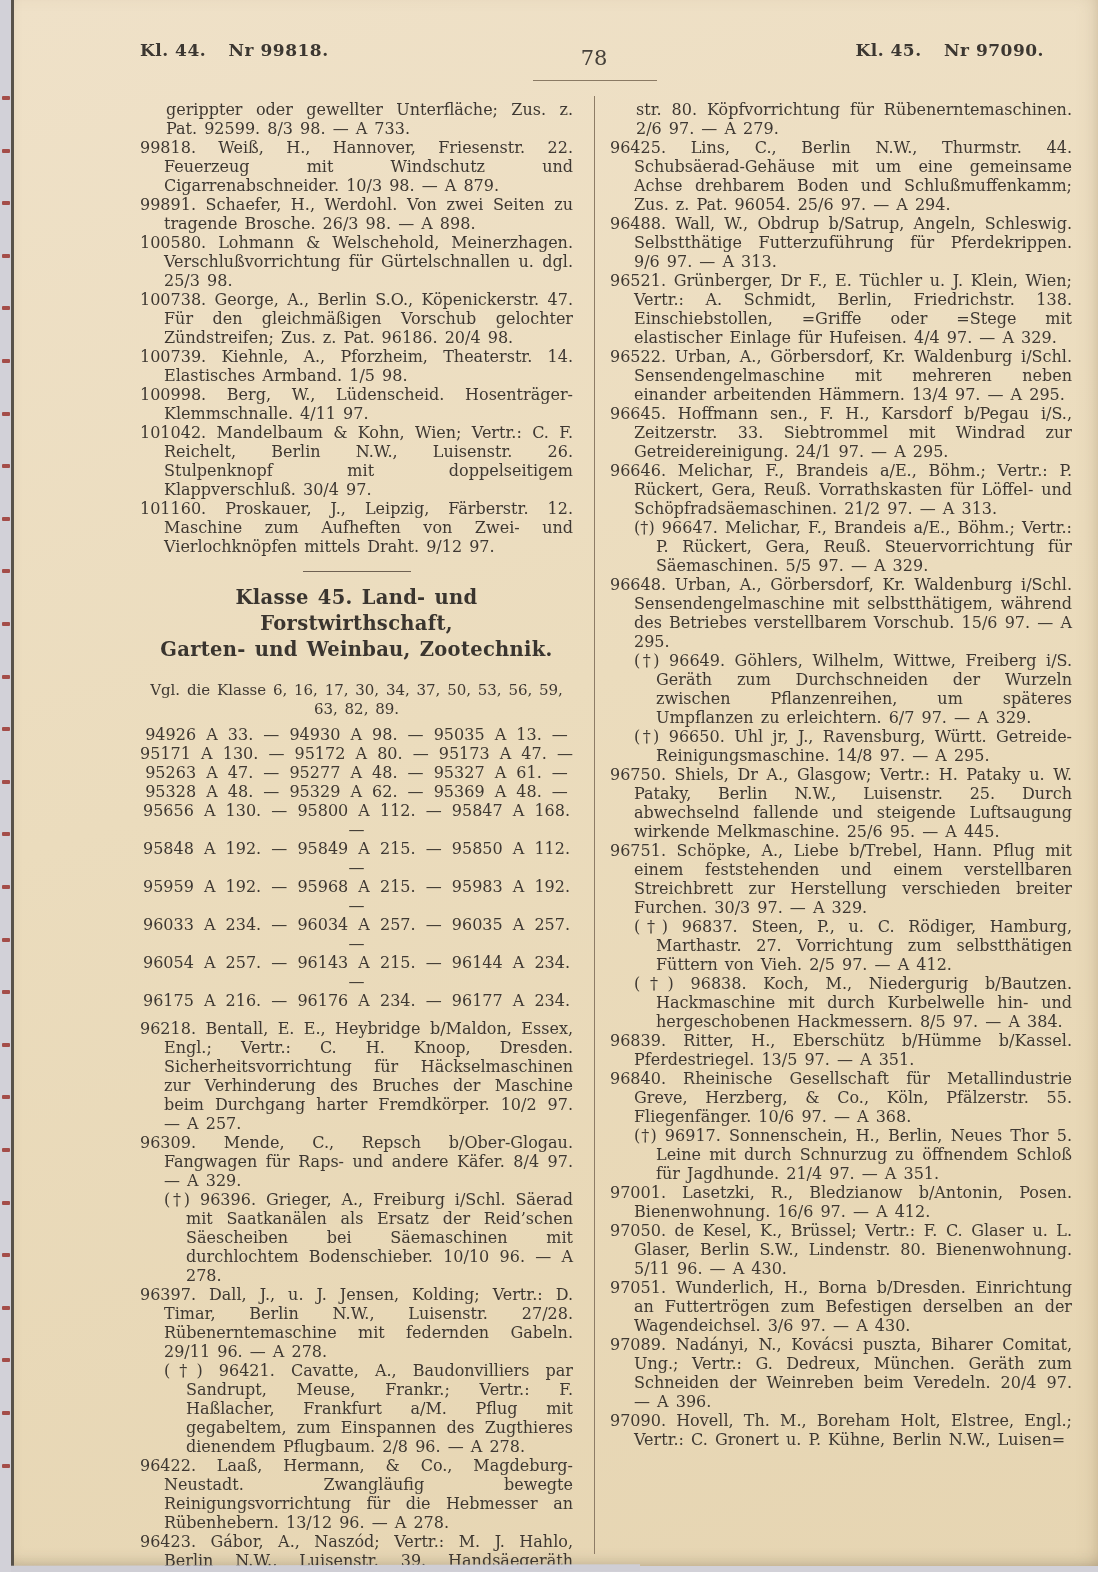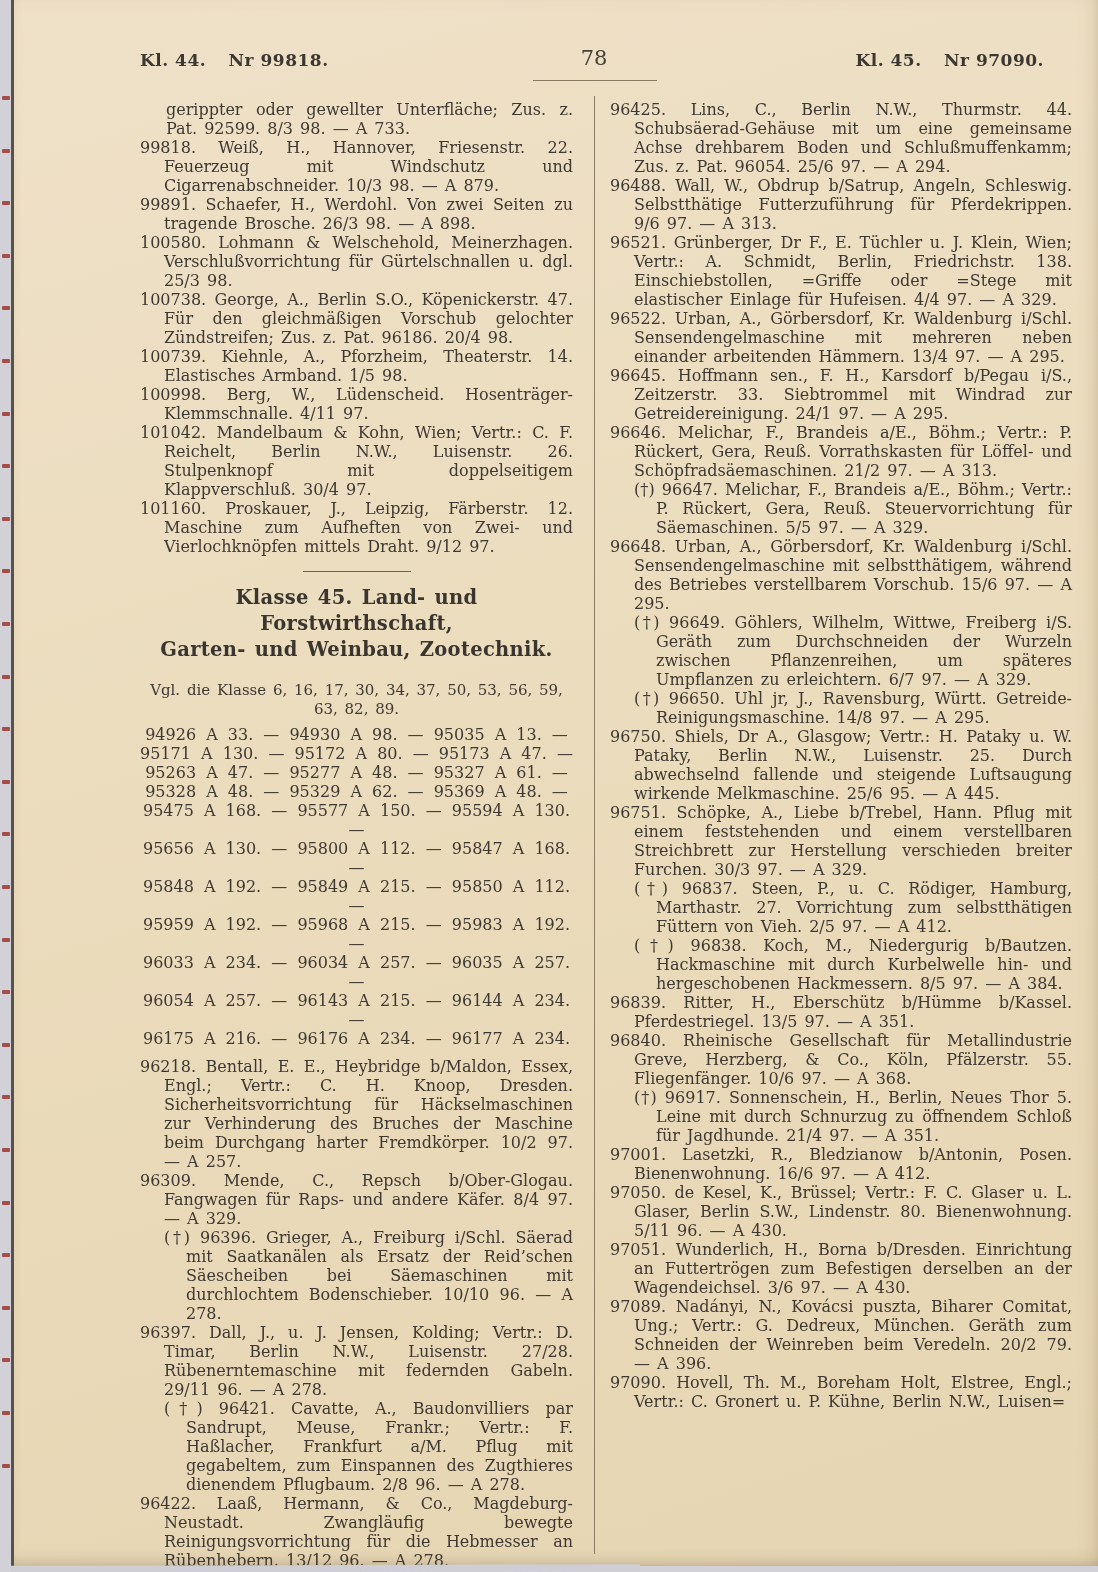--- a/index.html
+++ b/index.html
@@ -11,21 +11,21 @@
   .paper{
     position:absolute;left:11px;top:0;width:1087px;height:1566px;
     background:linear-gradient(163deg,#efe1c8 0%,#ebdcbd 45%,#e6d5b2 100%);
     border-left:3px solid #58524a;
     box-shadow:inset -14px 0 22px -14px rgba(120,95,60,.35), inset 0 -10px 18px -12px rgba(90,80,60,.45);
   }
   .edge-strip{position:absolute;left:0;top:0;width:11px;height:1572px;background:#d2d1d8;z-index:3;}
   .edge-mark{position:absolute;left:2px;width:8px;height:4px;background:#9c3630;opacity:.85;border-radius:1px;z-index:4;}
   .bottom-strip{position:absolute;left:0;bottom:0;width:640px;height:7px;background:#cfced5;z-index:2;transform:skewY(-0.15deg);}
 
-  .hdr{position:absolute;top:50px;font-size:17px;font-weight:bold;color:#3c3731;letter-spacing:.5px;}
+  .hdr{position:absolute;top:40px;font-size:17px;font-weight:bold;color:#3c3731;letter-spacing:.5px;}
   .hdr-left{left:140px;}
   .hdr-right{right:54px;}
   .hdr .num-part{margin-left:16px;}
   .page-num{position:absolute;left:538px;top:46px;width:112px;text-align:center;
     font-size:21px;color:#46413a;}
   .page-num-rule{position:absolute;left:533px;top:80px;width:124px;height:1px;background:#8a7a64;}
 
   .divider{position:absolute;left:594px;top:96px;width:1px;height:1458px;background:#8d7c66;}
 
   .col{position:absolute;top:100px;font-size:16px;line-height:19px;color:#3e3832;
@@ -113,41 +113,41 @@
     <div>Klasse 45. Land- und Forstwirthschaft,</div>
     <div>Garten- und Weinbau, Zootechnik.</div>
   </div>
   <div class="section-note">Vgl. die Klasse 6, 16, 17, 30, 34, 37, 50, 53, 56, 59, 63, 82, 89.</div>
 
   <div class="numlist">
       <p class="numline">94926 A 33. — 94930 A 98. — 95035 A 13. —</p>
       <p class="numline">95171 A 130. — 95172 A 80. — 95173 A 47. —</p>
       <p class="numline">95263 A 47. — 95277 A 48. — 95327 A 61. —</p>
       <p class="numline">95328 A 48. — 95329 A 62. — 95369 A 48. —</p>
-      <p class="numline">95475 A 168. — 95577 A 150. — 95594 A 130. —</p>
       <p class="numline">95656 A 130. — 95800 A 112. — 95847 A 168. —</p>
       <p class="numline">95848 A 192. — 95849 A 215. — 95850 A 112. —</p>
       <p class="numline">95959 A 192. — 95968 A 215. — 95983 A 192. —</p>
       <p class="numline">96033 A 234. — 96034 A 257. — 96035 A 257. —</p>
       <p class="numline">96054 A 257. — 96143 A 215. — 96144 A 234. —</p>
       <p class="numline">96175 A 216. — 96176 A 234. — 96177 A 234.</p>
     </div>
 
   <div>
       <p class="entry">96218. Bentall, E. E., Heybridge b/Maldon, Essex, Engl.; Vertr.: C. H. Knoop, Dresden. Sicherheitsvorrichtung für Häckselmaschinen zur Verhinderung des Bruches der Maschine beim Durchgang harter Fremdkörper. 10/2 97. — A 257.</p>
       <p class="entry">96309. Mende, C., Repsch b/Ober-Glogau. Fangwagen für Raps- und andere Käfer. 8/4 97. — A 329.</p>
       <p class="entry dagger">(†) 96396. Grieger, A., Freiburg i/Schl. Säerad mit Saatkanälen als Ersatz der Reid’schen Säescheiben bei Säemaschinen mit durchlochtem Bodenschieber. 10/10 96. — A 278.</p>
       <p class="entry">96397. Dall, J., u. J. Jensen, Kolding; Vertr.: D. Timar, Berlin N.W., Luisenstr. 27/28. Rübenerntemaschine mit federnden Gabeln. 29/11 96. — A 278.</p>
       <p class="entry dagger">(†) 96421. Cavatte, A., Baudonvilliers par Sandrupt, Meuse, Frankr.; Vertr.: F. Haßlacher, Frankfurt a/M. Pflug mit gegabeltem, zum Einspannen des Zugthieres dienendem Pflugbaum. 2/8 96. — A 278.</p>
       <p class="entry">96422. Laaß, Hermann, &amp; Co., Magdeburg-Neustadt. Zwangläufig bewegte Reinigungsvorrichtung für die Hebmesser an Rübenhebern. 13/12 96. — A 278.</p>
       <p class="entry">96423. Gábor, A., Naszód; Vertr.: M. J. Hahlo, Berlin N.W., Luisenstr. 39. Handsäegeräth (Säestock). 17/12 96. — A 278.</p>
     </div>
 </div>
 
 <div class="col col-right">
+  <p class="cont">str. 80. Köpfvorrichtung für Rübenerntemaschinen. 2/6 97. — A 279.</p>
   <div>
       <p class="entry">96425. Lins, C., Berlin N.W., Thurmstr. 44. Schubsäerad-Gehäuse mit um eine gemeinsame Achse drehbarem Boden und Schlußmuffenkamm; Zus. z. Pat. 96054. 25/6 97. — A 294.</p>
       <p class="entry">96488. Wall, W., Obdrup b/Satrup, Angeln, Schleswig. Selbstthätige Futterzuführung für Pferdekrippen. 9/6 97. — A 313.</p>
       <p class="entry">96521. Grünberger, Dr F., E. Tüchler u. J. Klein, Wien; Vertr.: A. Schmidt, Berlin, Friedrichstr. 138. Einschiebstollen, =Griffe oder =Stege mit elastischer Einlage für Hufeisen. 4/4 97. — A 329.</p>
       <p class="entry">96522. Urban, A., Görbersdorf, Kr. Waldenburg i/Schl. Sensendengelmaschine mit mehreren neben einander arbeitenden Hämmern. 13/4 97. — A 295.</p>
       <p class="entry">96645. Hoffmann sen., F. H., Karsdorf b/Pegau i/S., Zeitzerstr. 33. Siebtrommel mit Windrad zur Getreidereinigung. 24/1 97. — A 295.</p>
       <p class="entry">96646. Melichar, F., Brandeis a/E., Böhm.; Vertr.: P. Rückert, Gera, Reuß. Vorrathskasten für Löffel- und Schöpfradsäemaschinen. 21/2 97. — A 313.</p>
       <p class="entry dagger">(†) 96647. Melichar, F., Brandeis a/E., Böhm.; Vertr.: P. Rückert, Gera, Reuß. Steuervorrichtung für Säemaschinen. 5/5 97. — A 329.</p>
       <p class="entry">96648. Urban, A., Görbersdorf, Kr. Waldenburg i/Schl. Sensendengelmaschine mit selbstthätigem, während des Betriebes verstellbarem Vorschub. 15/6 97. — A 295.</p>
       <p class="entry dagger">(†) 96649. Göhlers, Wilhelm, Wittwe, Freiberg i/S. Geräth zum Durchschneiden der Wurzeln zwischen Pflanzenreihen, um späteres Umpflanzen zu erleichtern. 6/7 97. — A 329.</p>
@@ -155,16 +155,16 @@
       <p class="entry">96750. Shiels, Dr A., Glasgow; Vertr.: H. Pataky u. W. Pataky, Berlin N.W., Luisenstr. 25. Durch abwechselnd fallende und steigende Luftsaugung wirkende Melkmaschine. 25/6 95. — A 445.</p>
       <p class="entry">96751. Schöpke, A., Liebe b/Trebel, Hann. Pflug mit einem feststehenden und einem verstellbaren Streichbrett zur Herstellung verschieden breiter Furchen. 30/3 97. — A 329.</p>
       <p class="entry dagger">(†) 96837. Steen, P., u. C. Rödiger, Hamburg, Marthastr. 27. Vorrichtung zum selbstthätigen Füttern von Vieh. 2/5 97. — A 412.</p>
       <p class="entry dagger">(†) 96838. Koch, M., Niedergurig b/Bautzen. Hackmaschine mit durch Kurbelwelle hin- und hergeschobenen Hackmessern. 8/5 97. — A 384.</p>
       <p class="entry">96839. Ritter, H., Eberschütz b/Hümme b/Kassel. Pferdestriegel. 13/5 97. — A 351.</p>
       <p class="entry">96840. Rheinische Gesellschaft für Metallindustrie Greve, Herzberg, &amp; Co., Köln, Pfälzerstr. 55. Fliegenfänger. 10/6 97. — A 368.</p>
       <p class="entry dagger">(†) 96917. Sonnenschein, H., Berlin, Neues Thor 5. Leine mit durch Schnurzug zu öffnendem Schloß für Jagdhunde. 21/4 97. — A 351.</p>
       <p class="entry">97001. Lasetzki, R., Bledzianow b/Antonin, Posen. Bienenwohnung. 16/6 97. — A 412.</p>
       <p class="entry">97050. de Kesel, K., Brüssel; Vertr.: F. C. Glaser u. L. Glaser, Berlin S.W., Lindenstr. 80. Bienenwohnung. 5/11 96. — A 430.</p>
       <p class="entry">97051. Wunderlich, H., Borna b/Dresden. Einrichtung an Futtertrögen zum Befestigen derselben an der Wagendeichsel. 3/6 97. — A 430.</p>
-      <p class="entry">97089. Nadányi, N., Kovácsi puszta, Biharer Comitat, Ung.; Vertr.: G. Dedreux, München. Geräth zum Schneiden der Weinreben beim Veredeln. 20/2 79. — A 396.</p>
+      <p class="entry">97089. Nadányi, N., Kovácsi puszta, Biharer Comitat, Ung.; Vertr.: G. Dedreux, München. Geräth zum Schneiden der Weinreben beim Veredeln. 20/4 97. — A 396.</p>
       <p class="entry">97090. Hovell, Th. M., Boreham Holt, Elstree, Engl.; Vertr.: C. Gronert u. P. Kühne, Berlin N.W., Luisen=</p>
     </div>
 </div>
 
 </body></html>

